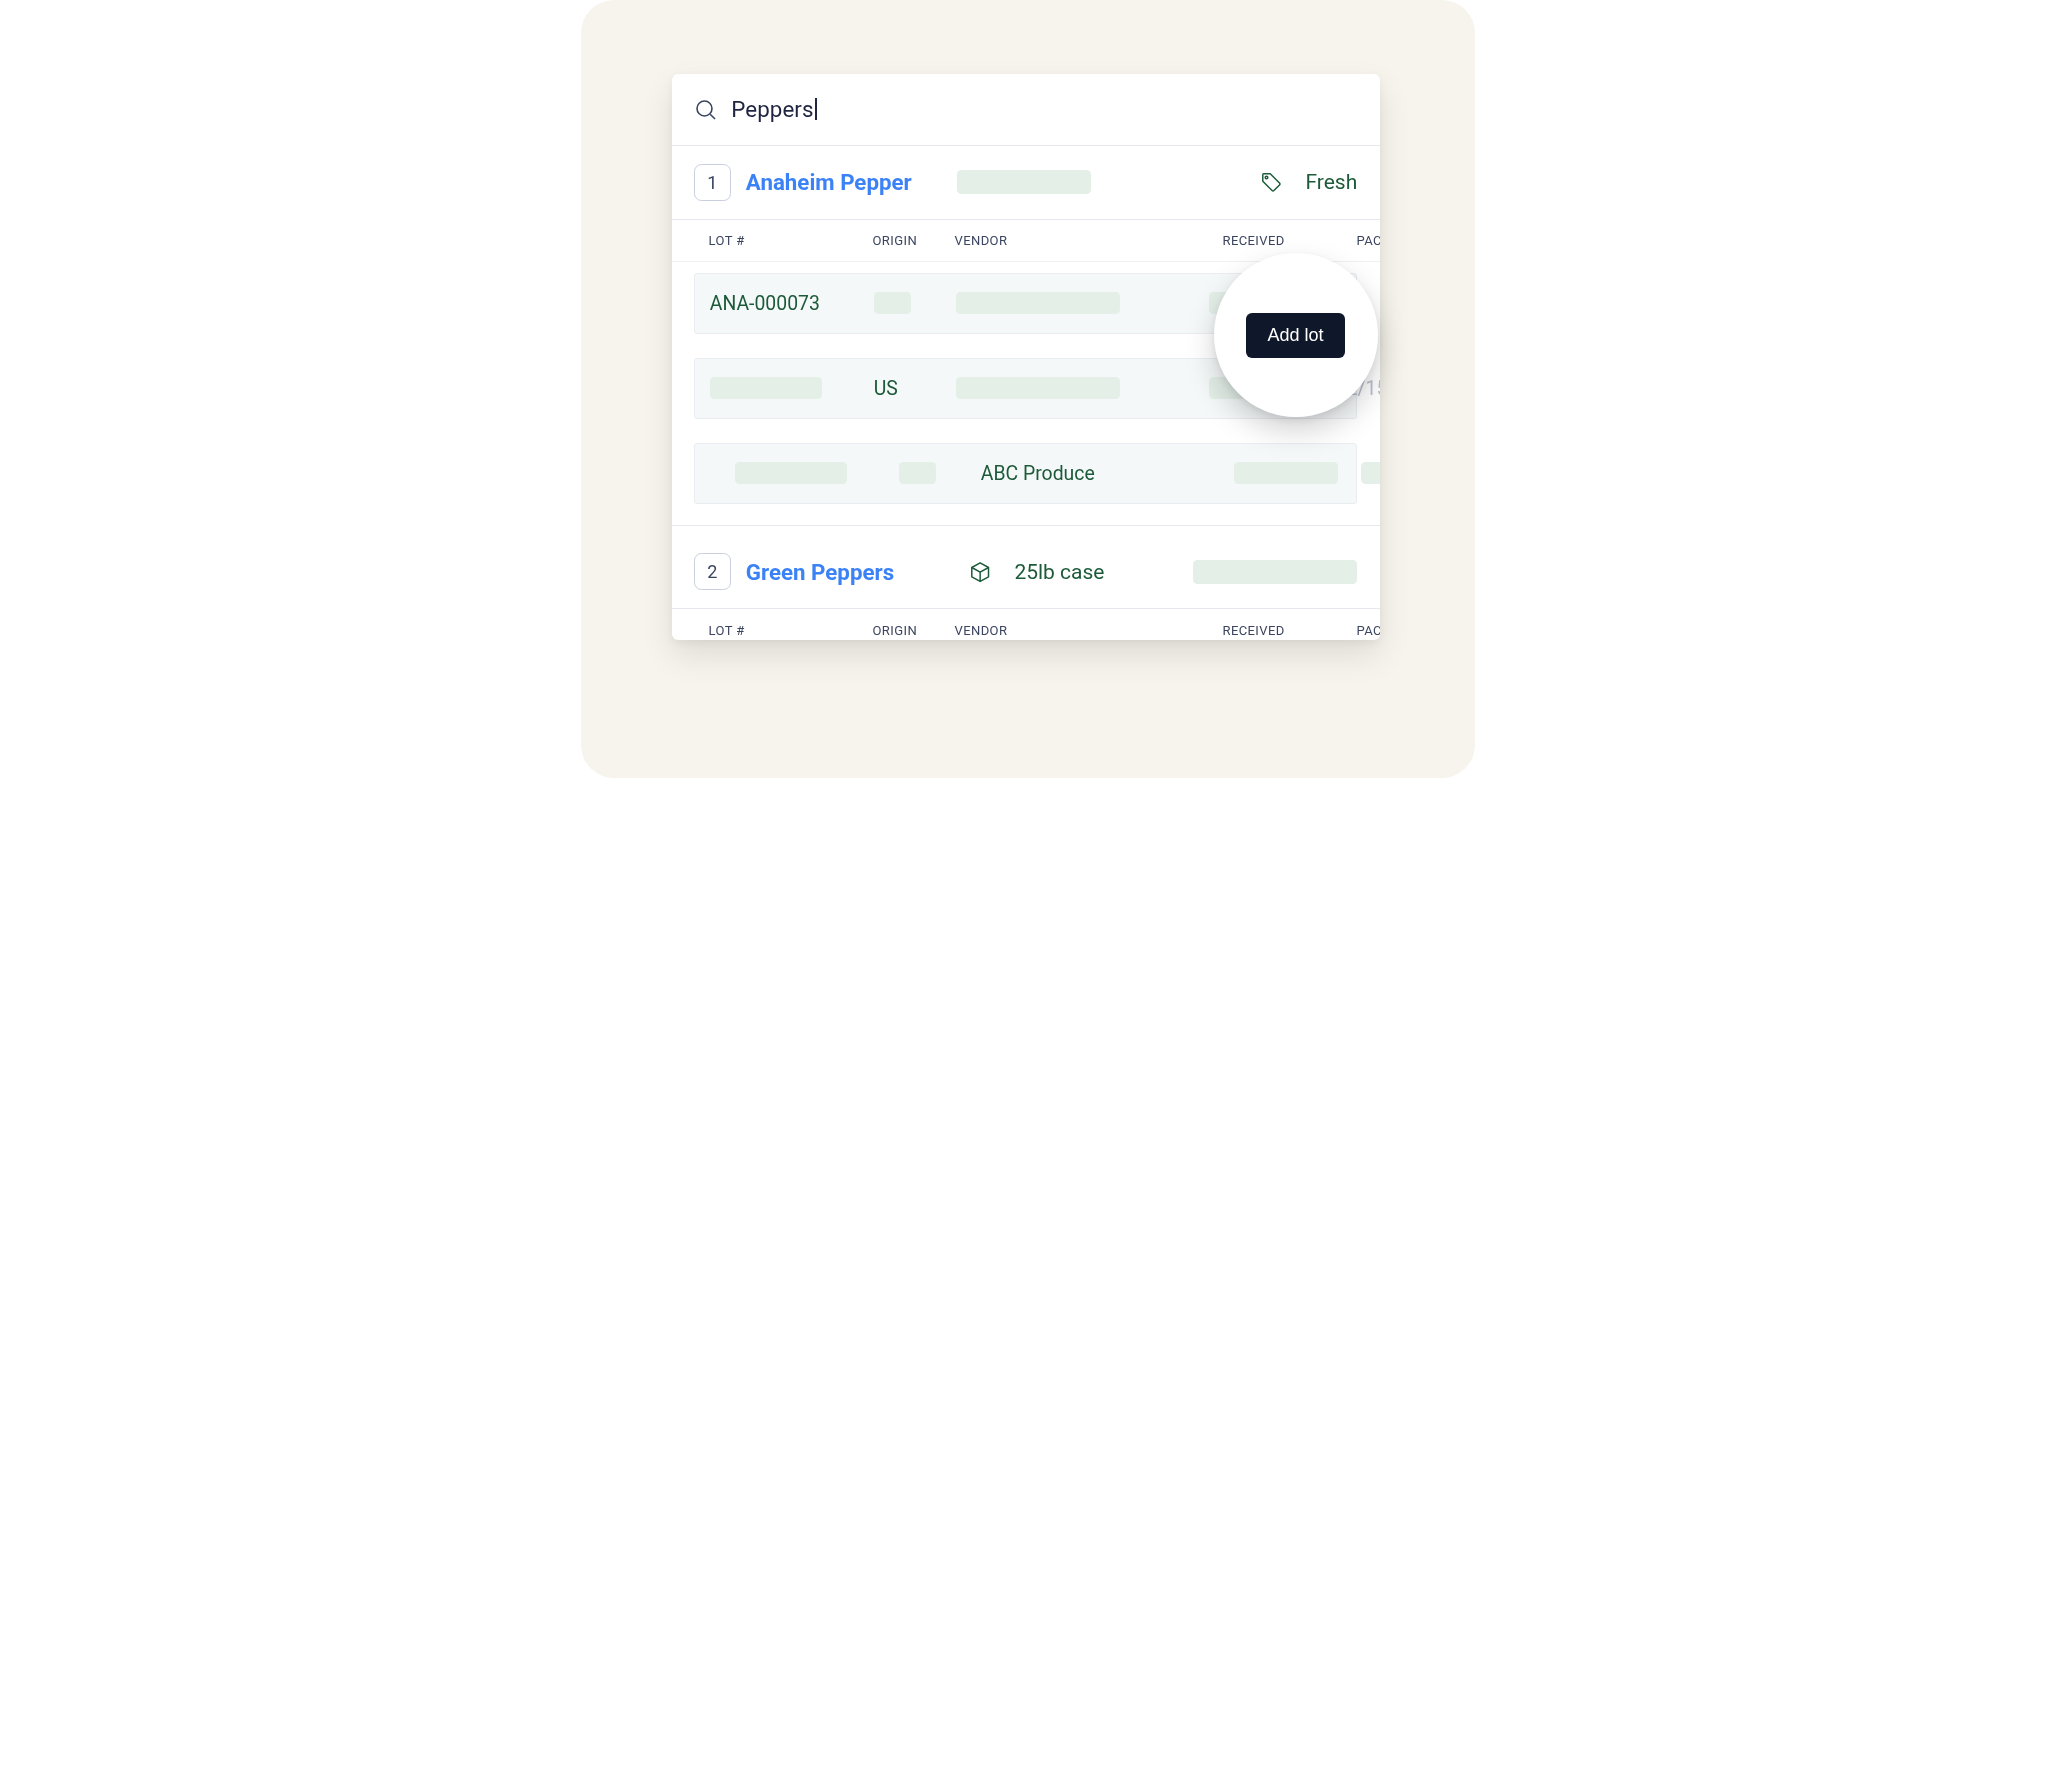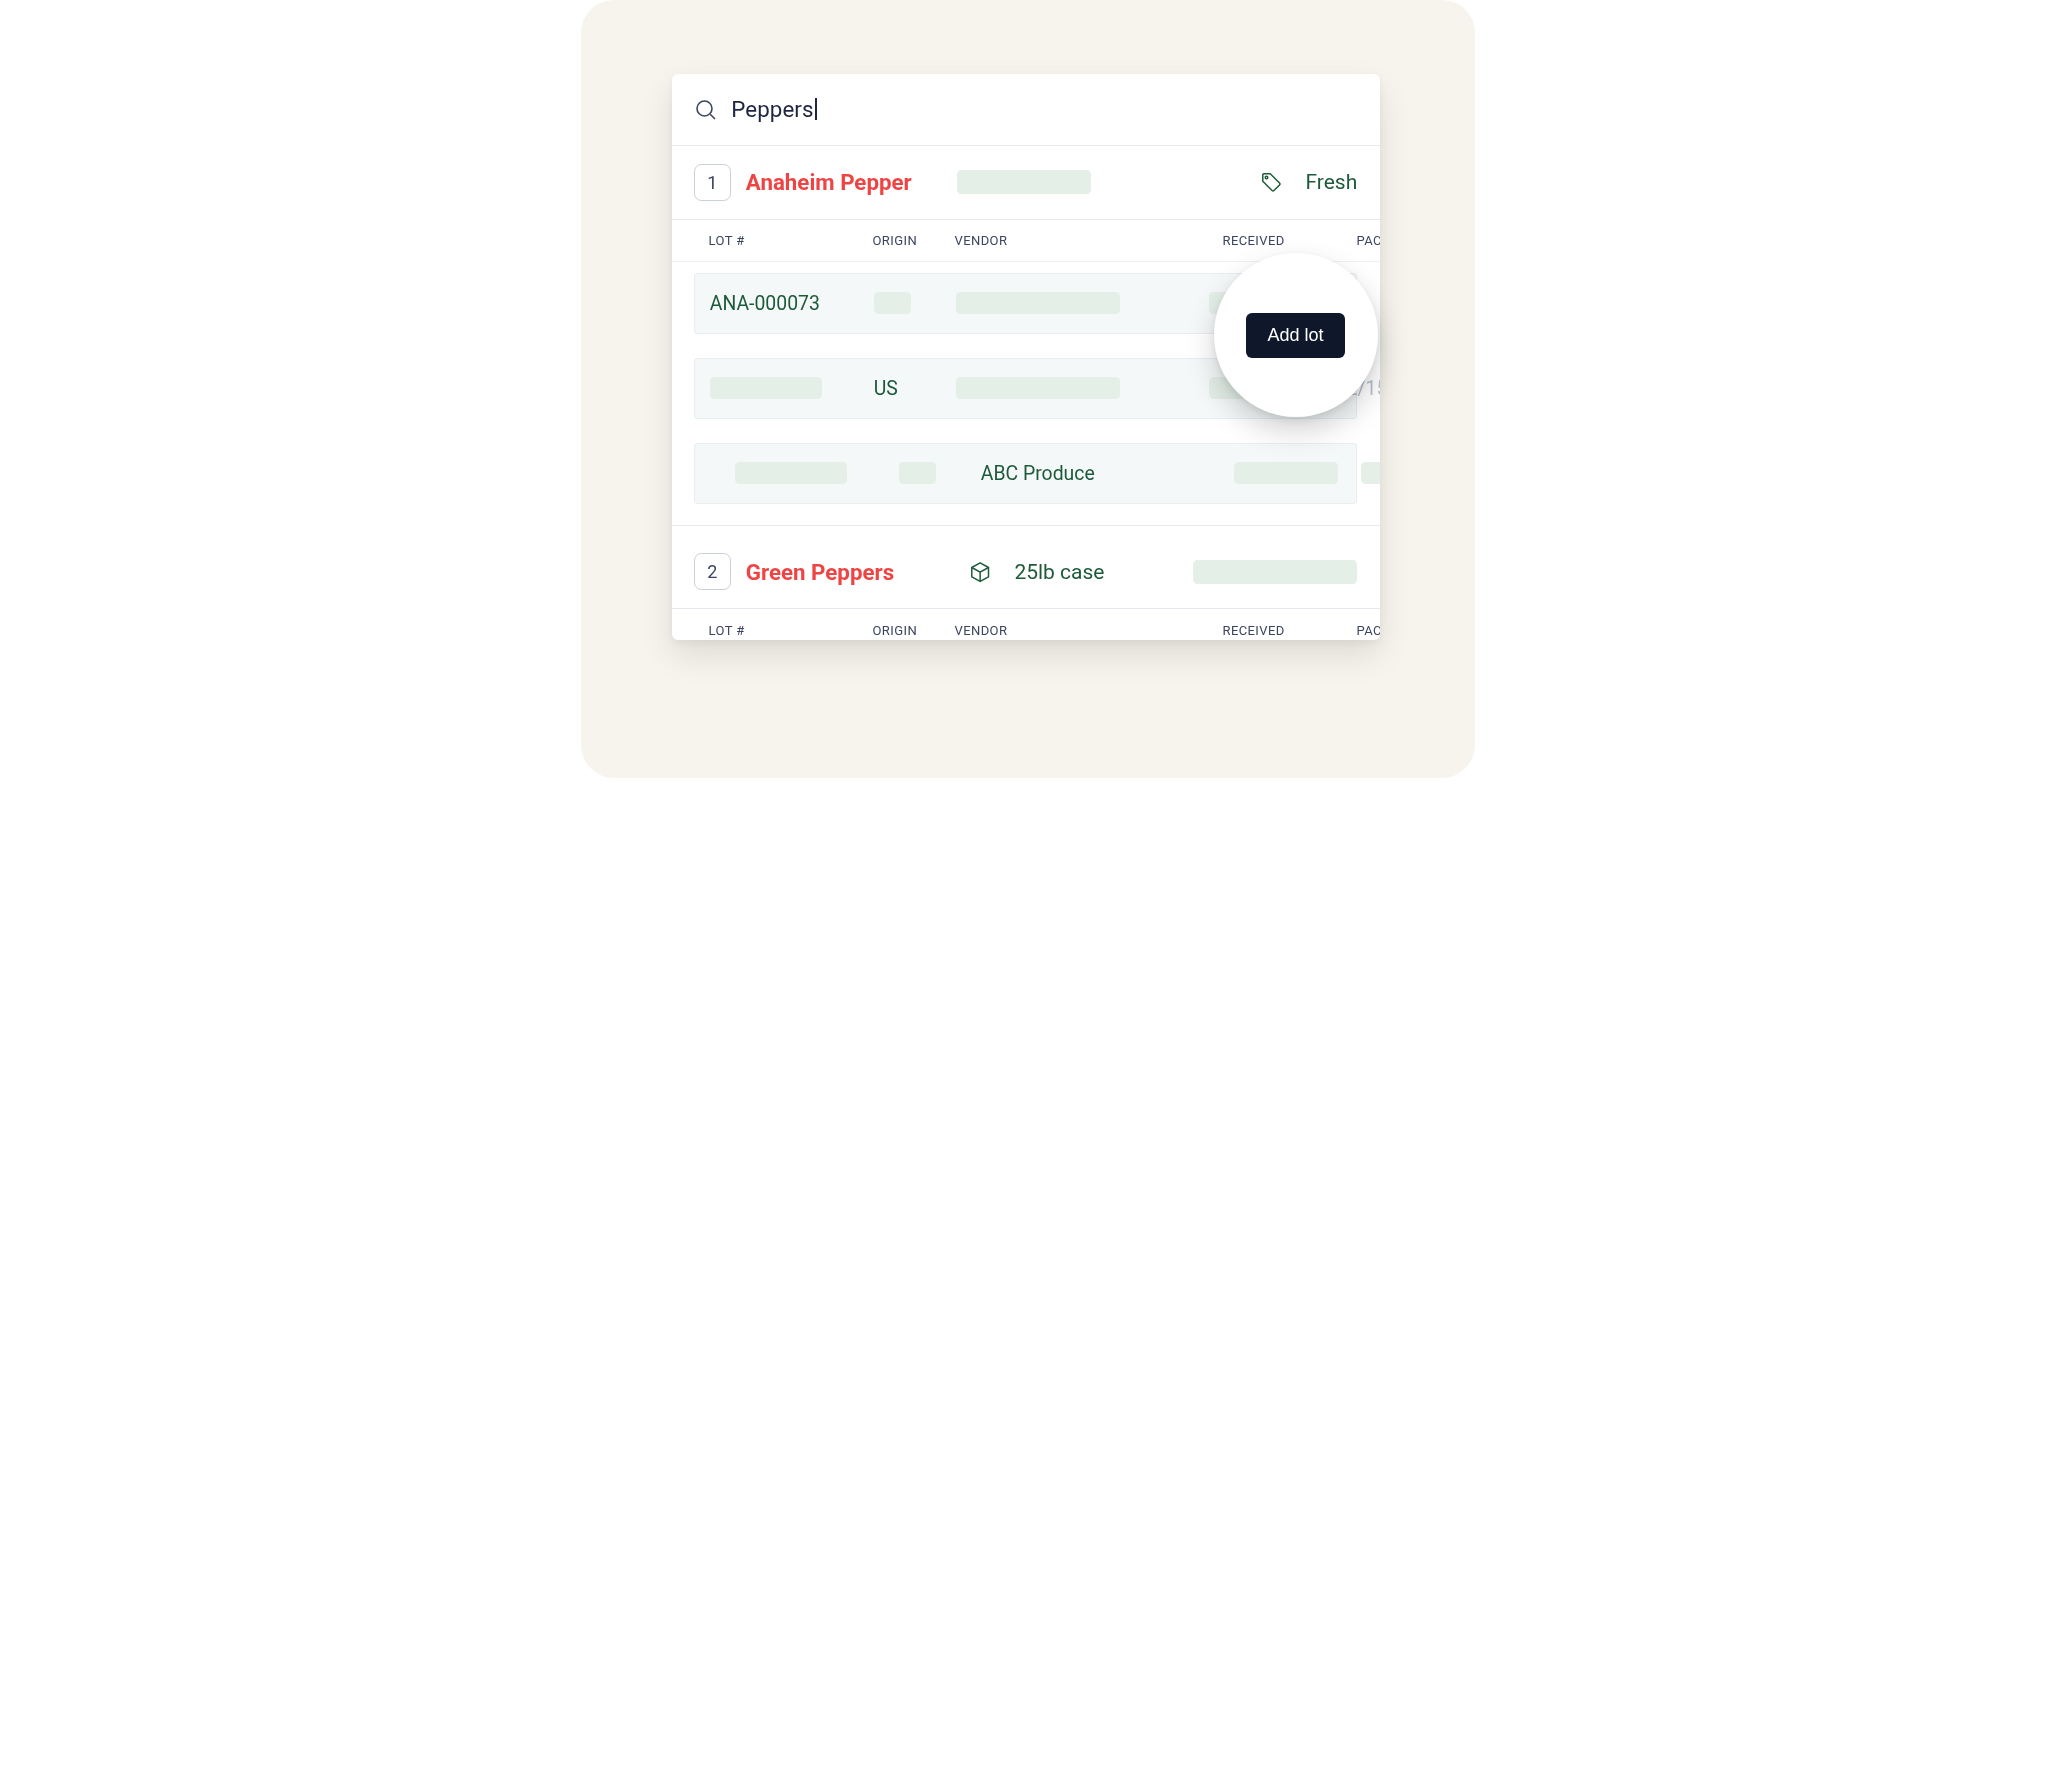--- a/index.html
+++ b/index.html
@@ -65,21 +65,21 @@
     width: 37px; height: 37px;
     border: 1.1px solid #c9cfdd;
     border-radius: 7.4px;
     display:flex; align-items:center; justify-content:center;
     font-size: 18px;
     color: #3c4560;
   }
   .pname {
     font-size: 22.3px;
     font-weight: 700;
-    color: #ef4444;
+    color: #3b82f6;
   }
   .spacer-flex { flex:1; }
   .pill {
     height: 24px;
     border-radius: 4.5px;
     background: #e4efe8;
   }
   .tag {
     display:flex; align-items:center; gap:23px;
     font-size: 21px;

